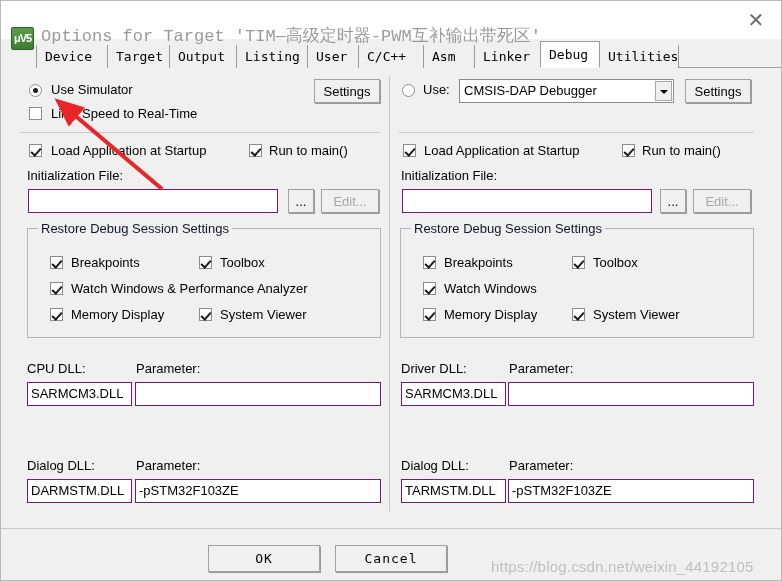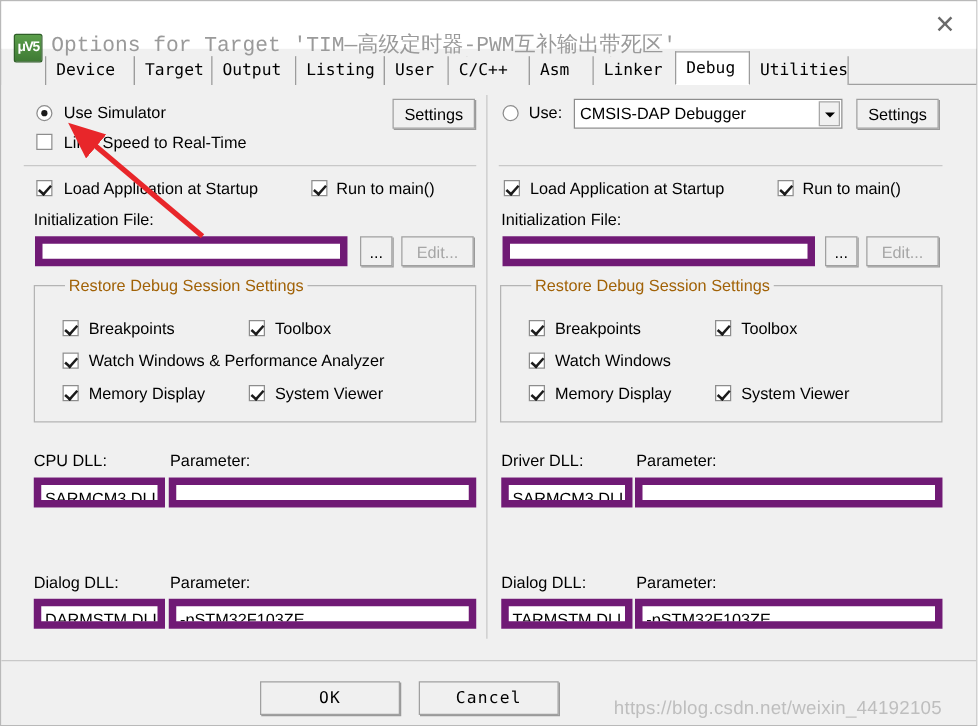--- a/index.html
+++ b/index.html
@@ -184,21 +184,21 @@
   .btn.disabled { color: #a6a6a6; }
   .btn.mono {
     font-family: "DejaVu Sans Mono", "Liberation Mono", monospace;
     font-size: 13px;
     letter-spacing: 1px;
   }
 
   .tbox {
     position: absolute;
     background: #ffffff;
-    border: 6px solid #701a75;
+    border: 1px solid #701a75;
     box-sizing: border-box;
     font-family: "Liberation Sans", sans-serif;
     font-size: 13px;
     color: #000000;
     padding: 0 3px;
     line-height: 21px;
     white-space: nowrap;
     overflow: hidden;
     cursor: text;
   }
@@ -238,25 +238,25 @@
   }
 
   
   .group {
     position: absolute;
     border: 1px solid #b4b4b4;
     box-sizing: border-box;
   }
   .group-title {
     position: absolute;
-    top: -8px; left: 24px;
+    top: -8px; left: 10px;
     background: #f0f0f0;
     padding: 0 3px;
     font-size: 13px;
-    color: #a16207;
+    color: #0f172a;
     white-space: nowrap;
   }
 
   
   .footer {
     position: absolute;
     left: 0; top: 527px;
     width: 782px; height: 54px;
     background: #f0f0f0;
     border-top: 1px solid #c8c8c8;

